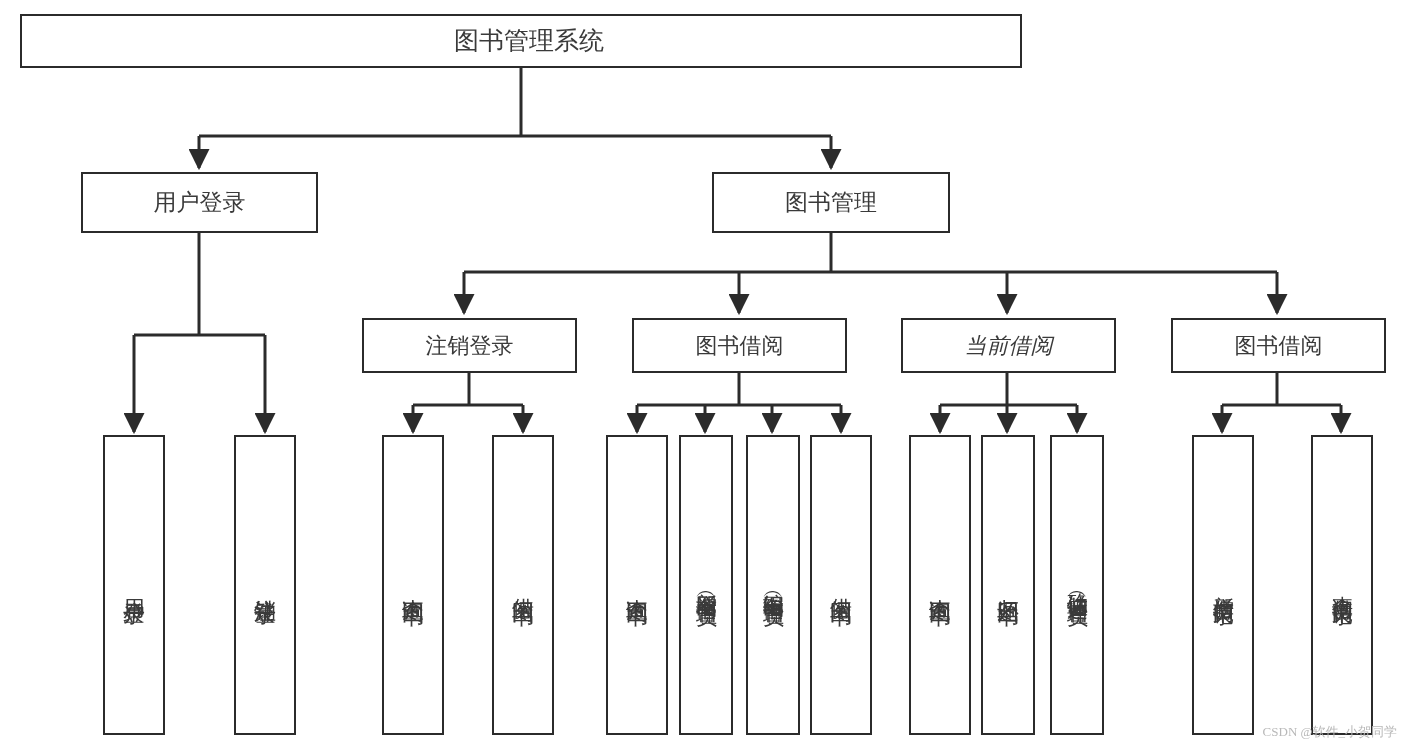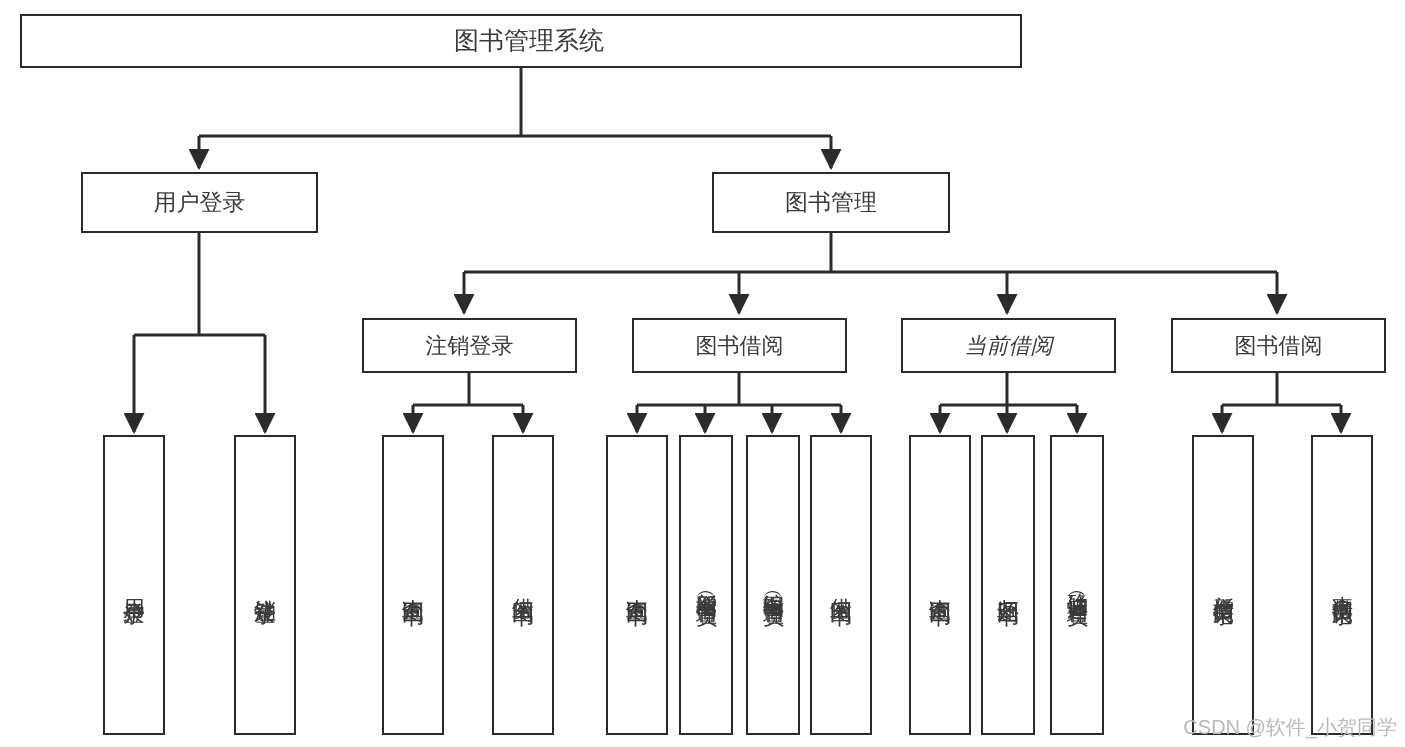--- a/index.html
+++ b/index.html
@@ -63,25 +63,25 @@
     white-space: pre-wrap;
   }
   .node.leaf .label {
     writing-mode: vertical-rl;
     text-orientation: upright;
   }
   #watermark {
     position: absolute;
     right: 8px;
     bottom: 6px;
-    font-size: 20px;
+    font-size: 13px;
     color: #b9b9b9;
     z-index: 5;
     white-space: nowrap;
-    font-family: Liberation Sans, sans-serif;
+    font-family: Liberation Serif, serif;
   }
 </style>
 </head>
 <body>
 
 <div id="canvas">
 
   <svg id="edges" viewBox="0 0 1405 747" xmlns="http://www.w3.org/2000/svg">
     <defs>
       <marker id="arrow" viewBox="0 0 10 10" refX="9" refY="5" markerWidth="7" markerHeight="7" orient="auto-start-reverse">

